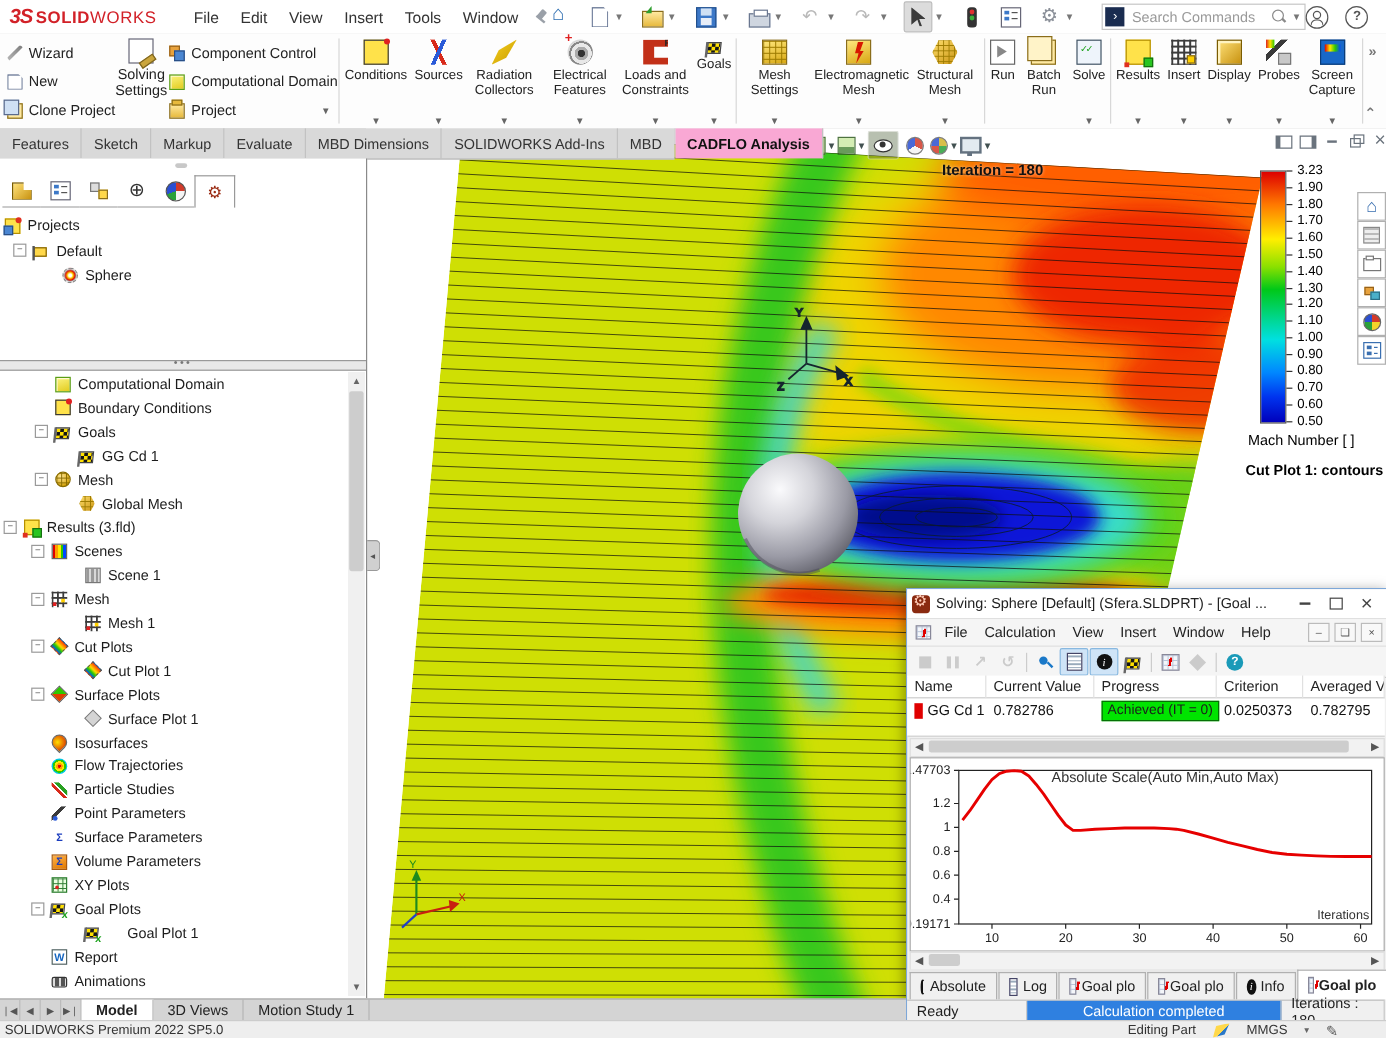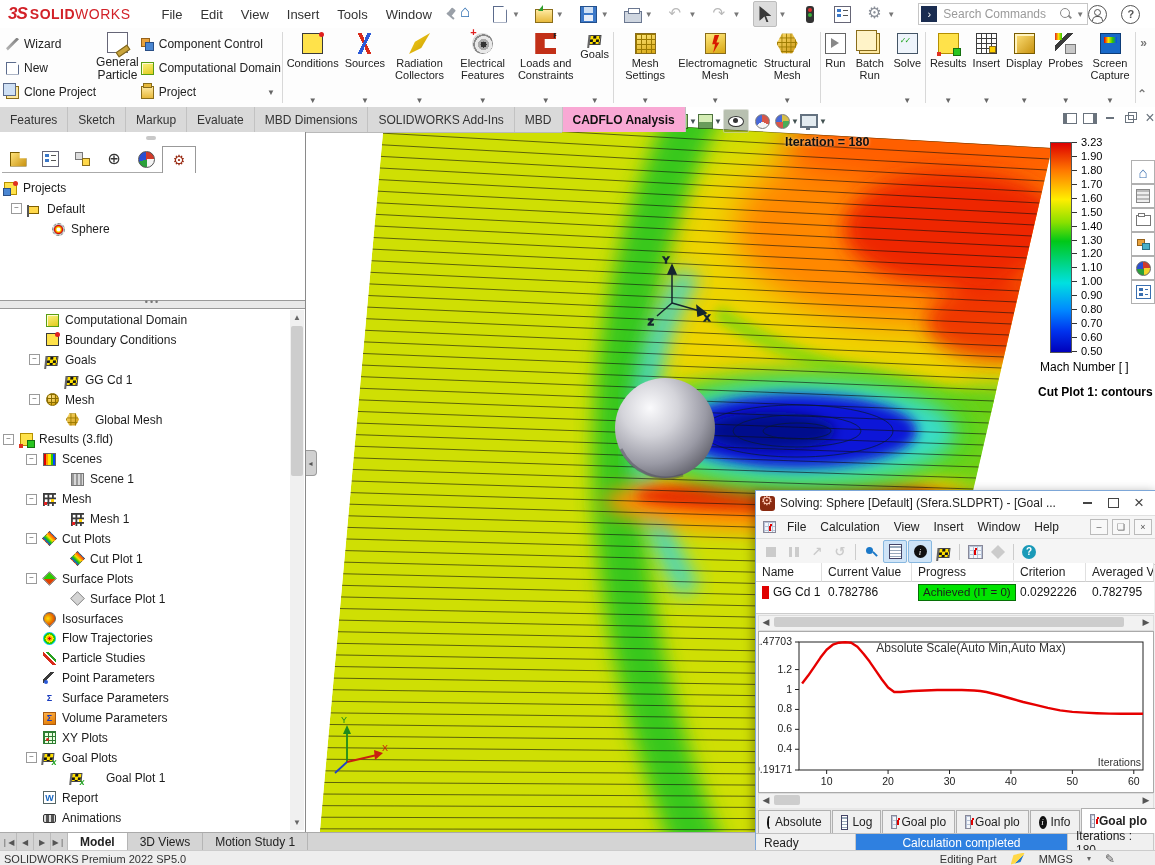--- a/index.html
+++ b/index.html
@@ -427,21 +427,21 @@
           <span class="ic i-page"></span>
           <span>New</span>
         </div>
         <div class="srow">
           <span class="ic i-clone"></span>
           <span>Clone Project</span>
         </div>
       </div>
     <div id="gensettings">
       <span class="ic ic24 i-gensettings"></span>
-      <span>General Particle</span>
+      <span>Solving Settings</span>
     </div>
     <div id="stack-mid">
         <div class="srow">
           <span class="ic i-compcontrol"></span>
           <span>Component Control</span>
         </div>
         <div class="srow">
           <span class="ic i-domain"></span>
           <span>Computational Domain</span>
         </div>
@@ -874,21 +874,21 @@
           <span class="ic i-flag" style="left: 66px;"></span>
           <span class="tlabel" style="left: 85px;">GG Cd 1</span>
         </div>
         <div class="trow" style="top: 79.6px;">
           <span class="expbox" style="left: 29px;">−</span>
           <span class="ic i-meshball" style="left: 46px;"></span>
           <span class="tlabel" style="left: 65px;">Mesh</span>
         </div>
         <div class="trow" style="top: 99.5px;">
           <span class="ic i-hexmesh" style="left: 66px;"></span>
-          <span class="tlabel" style="left: 95px; text-align: center;">Global Mesh</span>
+          <span class="tlabel" style="left: 85px; text-align: center;">Global Mesh</span>
         </div>
         <div class="trow" style="top: 119.4px;">
           <span class="expbox" style="left: 3px;">−</span>
           <span class="ic i-results" style="left: 20px;"></span>
           <span class="tlabel" style="left: 39px;">Results (3.fld)</span>
         </div>
         <div class="trow" style="top: 139.3px;">
           <span class="expbox" style="left: 26px;">−</span>
           <span class="ic i-scenes" style="left: 43px;"></span>
           <span class="tlabel" style="left: 62px;">Scenes</span>
@@ -1046,21 +1046,21 @@
         <div class="hcell" style="left: 258px; width: 72px;">Criterion</div>
         <div class="hcell" style="left: 330px; width: 68px;">Averaged Value</div>
         <div class="rcell" style="left: 0px; width: 66px;">
           <span class="gswatch"></span>
           <span>GG Cd 1</span>
         </div>
         <div class="rcell" style="left: 66px; width: 90px;">0.782786</div>
         <div class="rcell" style="left: 156px; width: 102px;">
           <span class="achieved">Achieved (IT = 0)</span>
         </div>
-        <div class="rcell" style="left: 258px; width: 72px;">0.0292226</div>
+        <div class="rcell" style="left: 258px; width: 72px;">0.0250373</div>
         <div class="rcell" style="left: 330px; width: 68px;">0.782795</div>
       </div>
     <div class="hscroll" style="top:124px;">
       <span class="hs-arrow" style="left:0;">◀</span>
       <div class="hs-thumb" style="left:15px;width:350px;"></div>
       <span class="hs-arrow" style="right:0;">▶</span>
     </div>
     <div id="plot-panel">
       <svg id="goal-chart" width="392" height="158" viewBox="0 0 392 158">
           <rect x="40" y="10" width="344" height="128" fill="#fff" stroke="#222" stroke-width="1"></rect>

